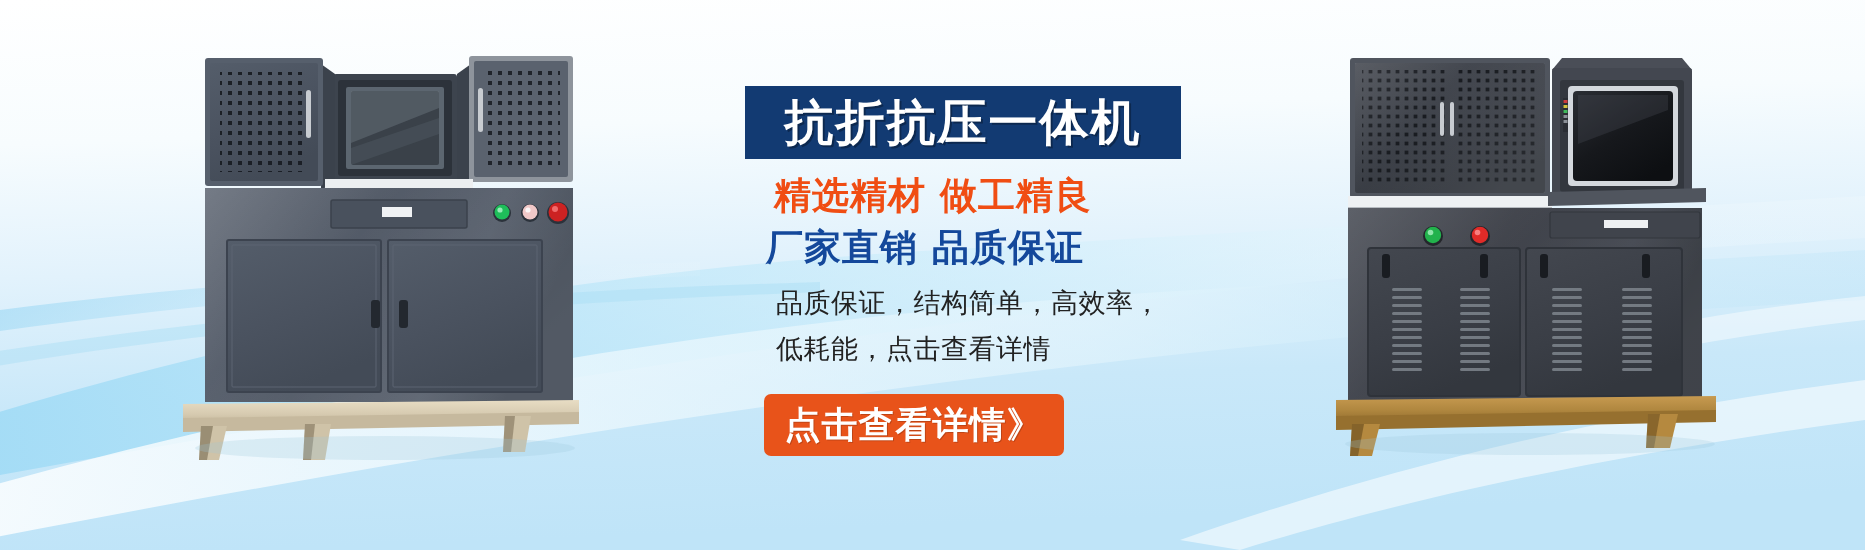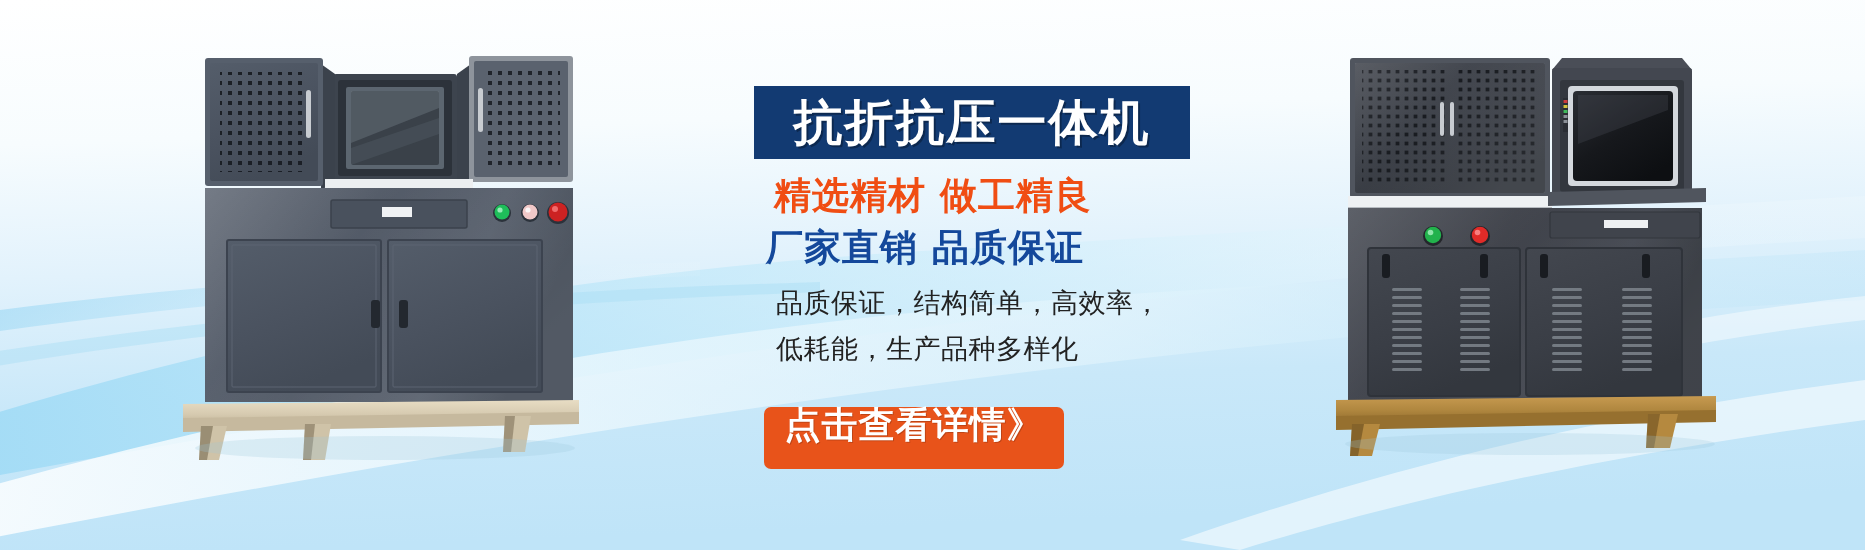--- a/index.html
+++ b/index.html
@@ -11,21 +11,21 @@
     position:relative;width:1865px;height:550px;overflow:hidden;
     background:linear-gradient(175deg,#ffffff 0%,#fdfefe 22%,#eaf5fc 44%,#d2ecfa 66%,#bfe4f8 86%,#cfebfa 100%);
   }
   
   .bg-svg{position:absolute;left:0;top:0;width:1865px;height:550px;}
 
   
   .text-block{position:absolute;left:738px;top:70px;width:460px;height:420px;}
 
   .title-bar{
-    position:absolute;left:16px;top:16px;width:436px;height:73px;
+    position:absolute;left:7px;top:16px;width:436px;height:73px;
     background:#123a72;
     display:flex;align-items:center;justify-content:center;
   }
   .title-text{
     color:#ffffff;font-size:49px;font-weight:bold;letter-spacing:2px;
     font-family:"DejaVu Sans","Liberation Sans",sans-serif;
     text-shadow:2px 2px 0 rgba(0,0,0,.30);
     white-space:nowrap;line-height:1;
   }
 
@@ -44,23 +44,23 @@
   .body-line{
     position:absolute;left:38px;
     color:#222222;font-size:27px;font-weight:normal;letter-spacing:.5px;
     font-family:"DejaVu Sans","Liberation Sans",sans-serif;
     white-space:nowrap;line-height:1.1;
   }
   .body-line.l1{top:218px;}
   .body-line.l2{top:264px;}
 
   .cta-button{
-    position:absolute;left:26px;top:337px;width:300px;height:62px;
+    position:absolute;left:26px;top:324px;width:300px;height:62px;
     background:#e8531a;border:none;border-radius:7px;
-    display:flex;align-items:flex-start;justify-content:center;
+    display:flex;align-items:center;justify-content:center;
     cursor:pointer;padding:0;
   }
   .cta-label{
     color:#ffffff;font-size:36px;font-weight:bold;letter-spacing:1px;
     font-family:"DejaVu Sans","Liberation Sans",sans-serif;
     text-shadow:1px 1px 0 rgba(0,0,0,.18);white-space:nowrap;line-height:1;
   }
 
   
   .machine{position:absolute;}
@@ -345,20 +345,20 @@
     <div class="title-bar">
       <span class="title-text">抗折抗压一体机</span>
     </div>
 
     <div class="sub-orange">精选精材 做工精良</div>
 
     <div class="sub-blue">厂家直销  品质保证</div>
 
     <div class="body-line l1">品质保证，结构简单，高效率，</div>
 
-    <div class="body-line l2">低耗能，生产品种多样化</div>
+    <div class="body-line l2">低耗能，点击查看详情</div>
 
     <button class="cta-button">
       <span class="cta-label">点击查看详情》</span>
     </button>
 
   </div>
 </div>
 
 </body></html>

